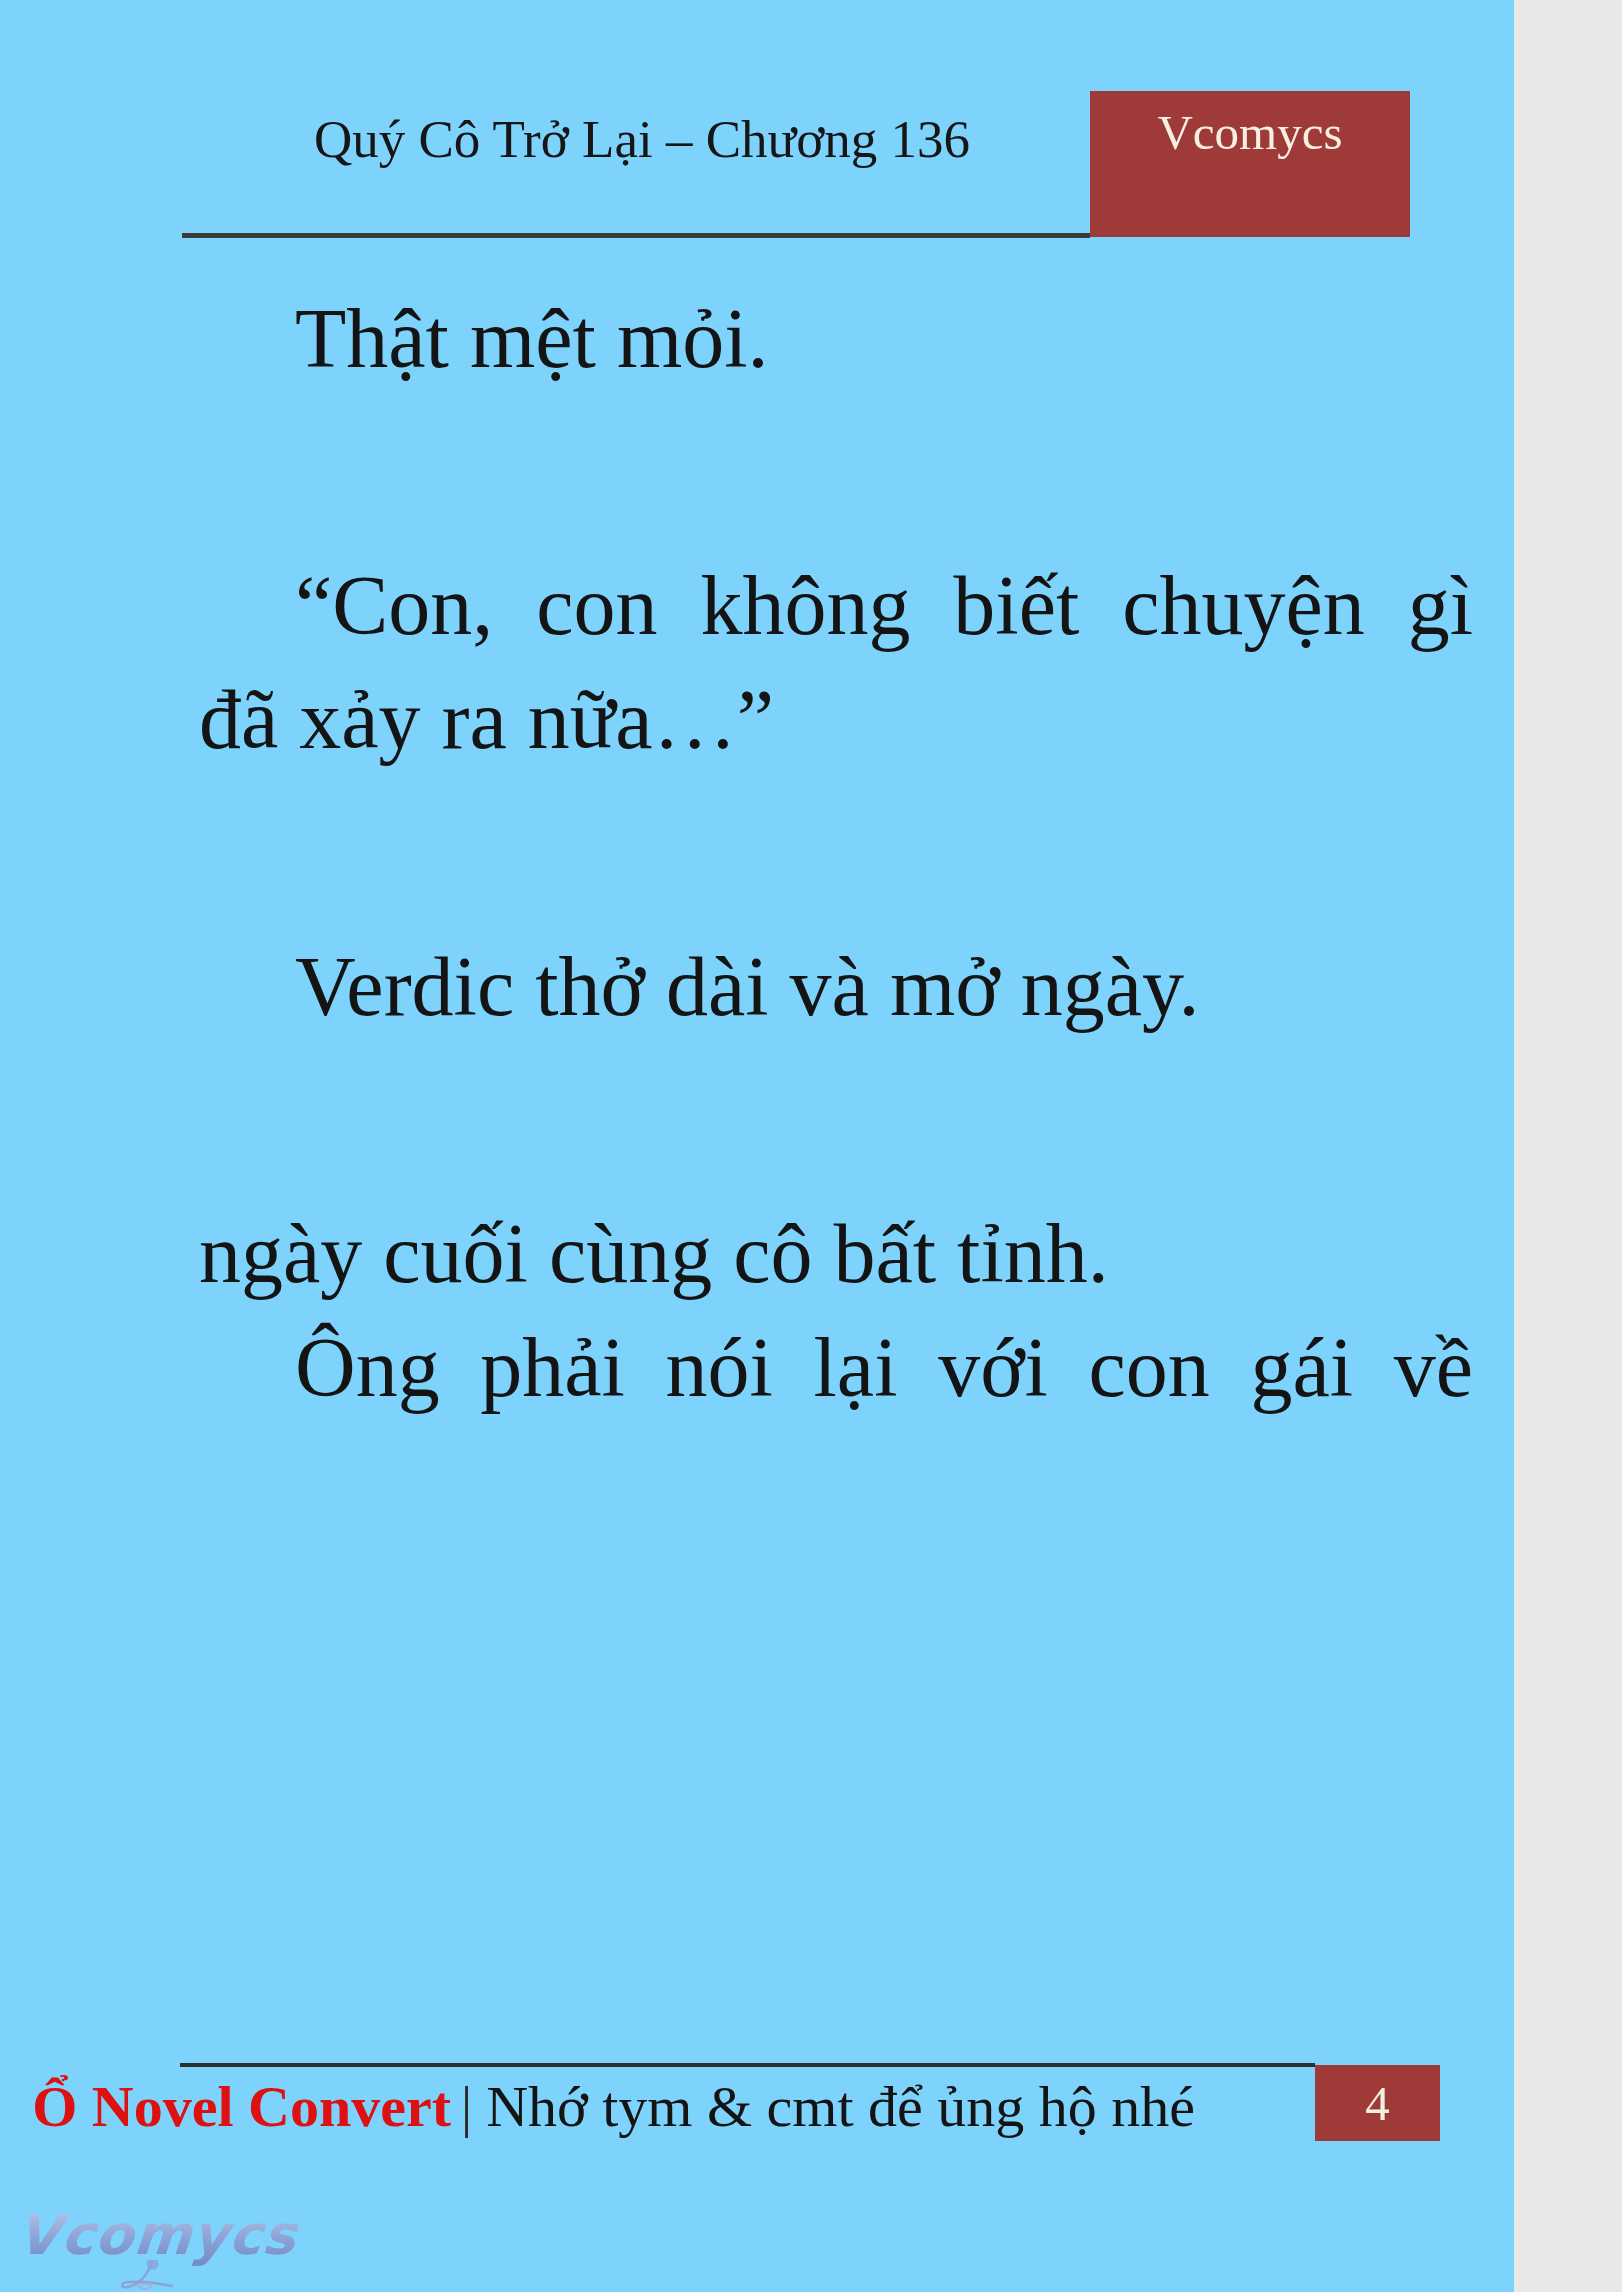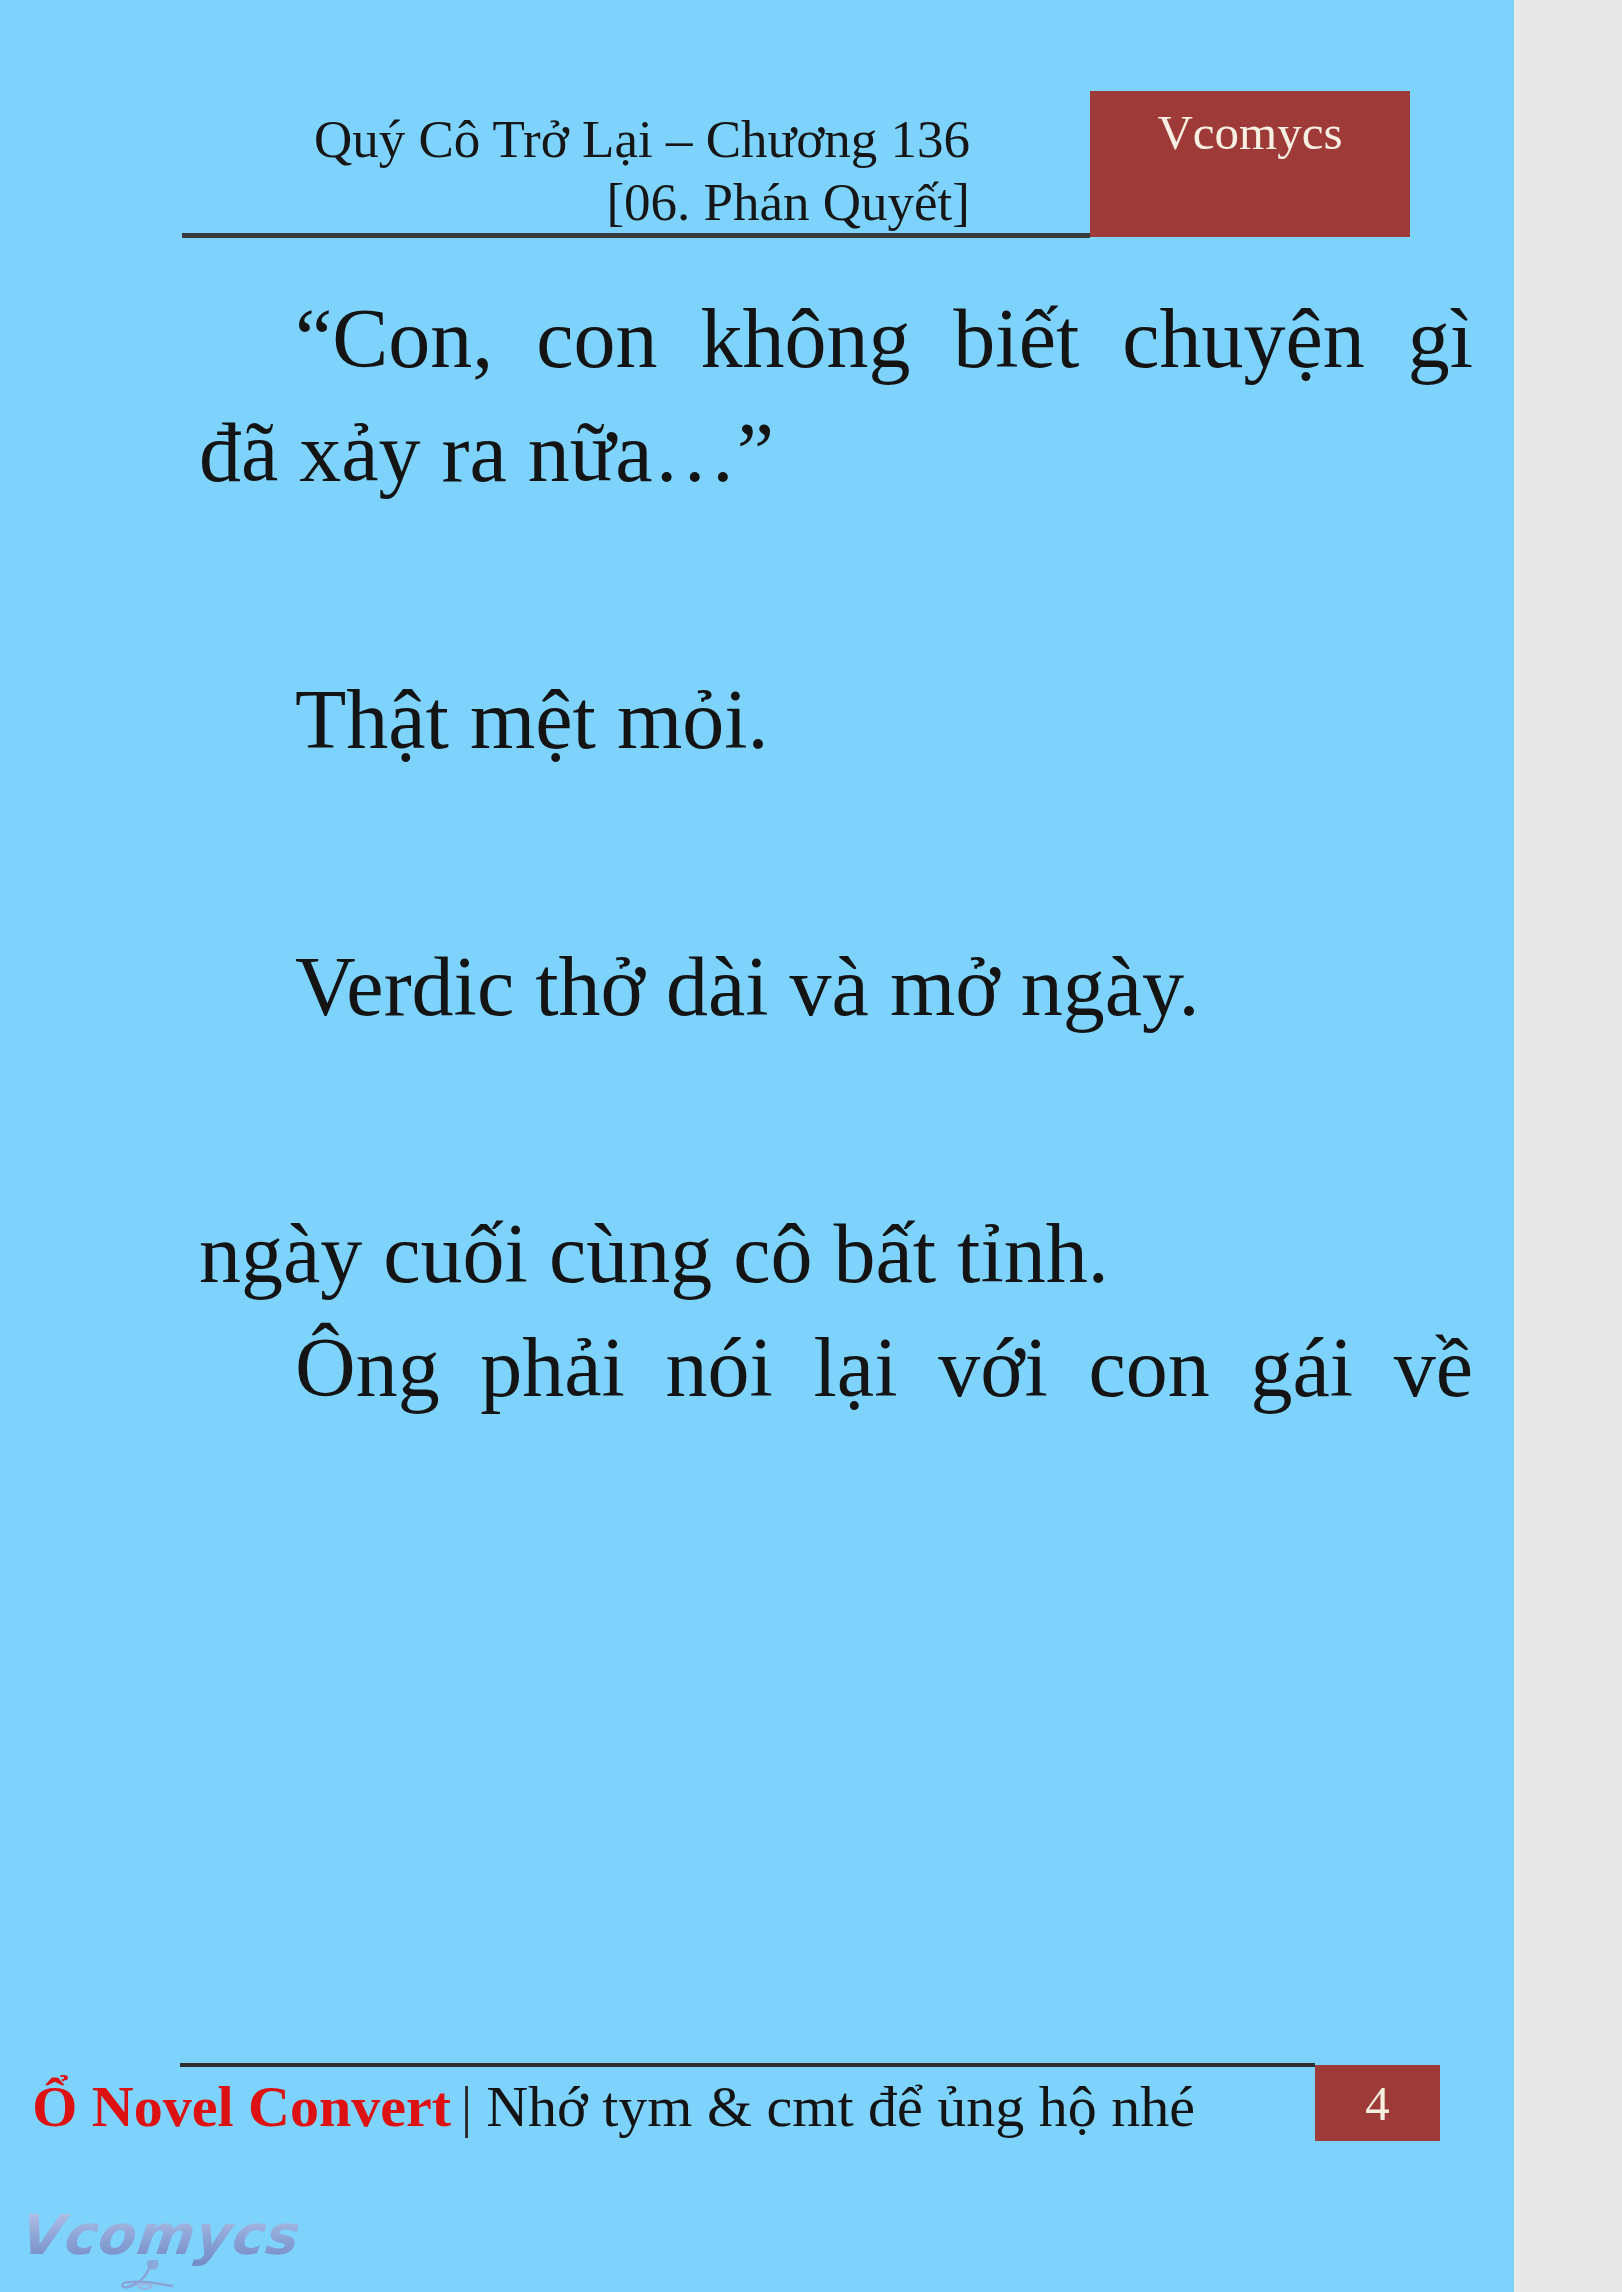--- a/index.html
+++ b/index.html
@@ -108,36 +108,35 @@
     position:absolute; left:96px; top:57px;
   }
 </style>
 </head>
 <body>
 
 <div class="page">
 
   <div class="header-text">
     <div>Quý Cô Trở Lại – Chương 136</div>
-    <div>[06. Phán Quyết]</div>
   </div>
 
   <div class="brand-box">
     <div>Vcomycs</div>
   </div>
 
   <div class="header-rule"></div>
 
   <div class="body-text">
     <p class="para">
+      <span class="line indent">Thật mệt mỏi.</span>
+    </p>
+    <p class="para">
       <span class="line indent spread">“Con, con không biết chuyện gì</span>
       <span class="line">đã xảy ra nữa…”</span>
-    </p>
-    <p class="para">
-      <span class="line indent">Thật mệt mỏi.</span>
     </p>
     <p class="para">
       <span class="line indent">Verdic thở dài và mở ngày.</span>
     </p>
     <p class="para">
       <span class="line">ngày cuối cùng cô bất tỉnh.</span>
       <span class="line indent spread">Ông phải nói lại với con gái về</span>
     </p>
   </div>
 

